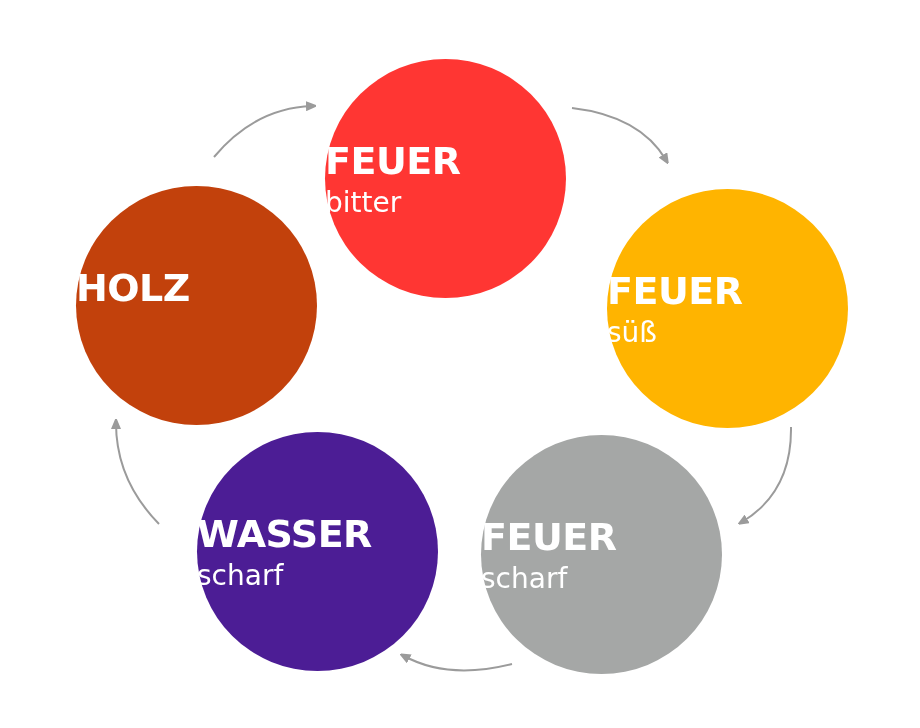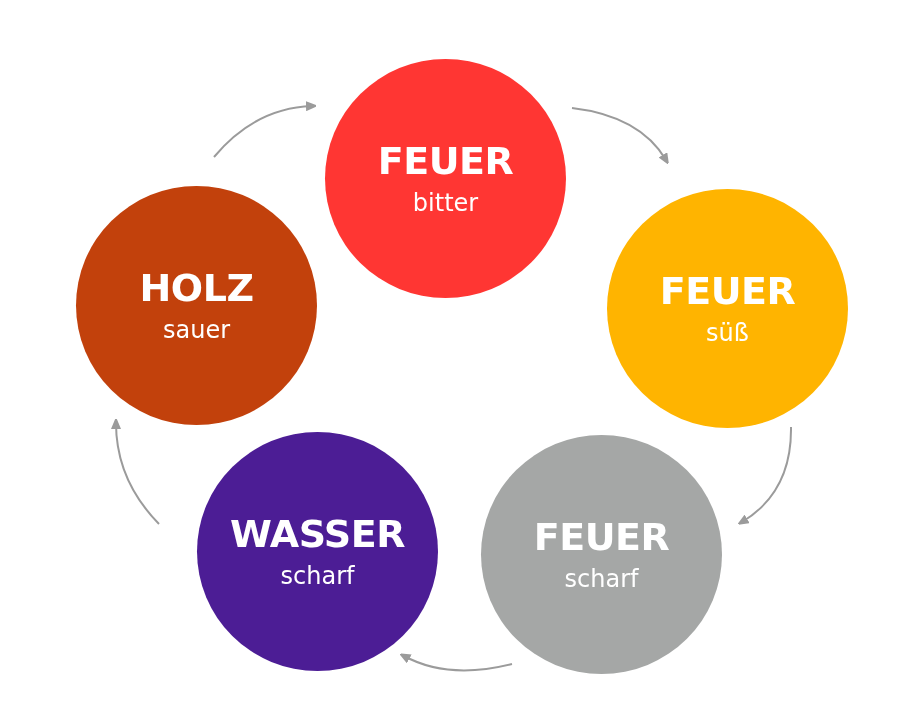--- a/index.html
+++ b/index.html
@@ -1,29 +1,29 @@
 <!DOCTYPE html>
 <html><head>
 <meta charset="utf-8">
 <style>
   html, body { margin: 0; padding: 0; background: #ffffff; }
   body { width: 920px; height: 728px; position: relative; overflow: hidden; font-family: "DejaVu Sans", sans-serif; }
   .arrows { position: absolute; left: 0; top: 0; width: 920px; height: 728px; }
   .element {
     position: absolute; width: 241px; height: 239px; border-radius: 50%;
-    color: #ffffff; text-align: center;
+    color: #ffffff; text-align: left;
   }
   .element .title {
     position: absolute; left: 0; right: 0; top: 82px;
     font-family: "DejaVu Sans", sans-serif; font-weight: bold; font-size: 38px;
     letter-spacing: -0.5px; line-height: 40px;
   }
   .element .taste {
     position: absolute; left: 0; right: 0; top: 130px;
-    font-family: "DejaVu Sans", sans-serif; font-weight: normal; font-size: 24px;
+    font-family: "DejaVu Sans", sans-serif; font-weight: normal; font-size: 28px;
     line-height: 28px;
   }
 </style>
 </head>
 <body>
 
 <svg class="arrows" viewBox="0 0 920 728" xmlns="http://www.w3.org/2000/svg">
   <defs>
     <marker id="ah" markerWidth="10" markerHeight="10" refX="6" refY="5" orient="auto" markerUnits="userSpaceOnUse">
       <path d="M0,0 L12,5 L0,10 Z" fill="#9b9b9b"></path>
@@ -51,14 +51,13 @@
   <div class="taste">scharf</div>
 </div>
 
 <div class="element" style="left:197px; top:432px; background:#4c1d95;">
   <div class="title">WASSER</div>
   <div class="taste">scharf</div>
 </div>
 
 <div class="element" style="left:76px; top:186px; background:#c2410c;">
   <div class="title">HOLZ</div>
-  <div class="taste">sauer</div>
 </div>
 
 </body></html>

